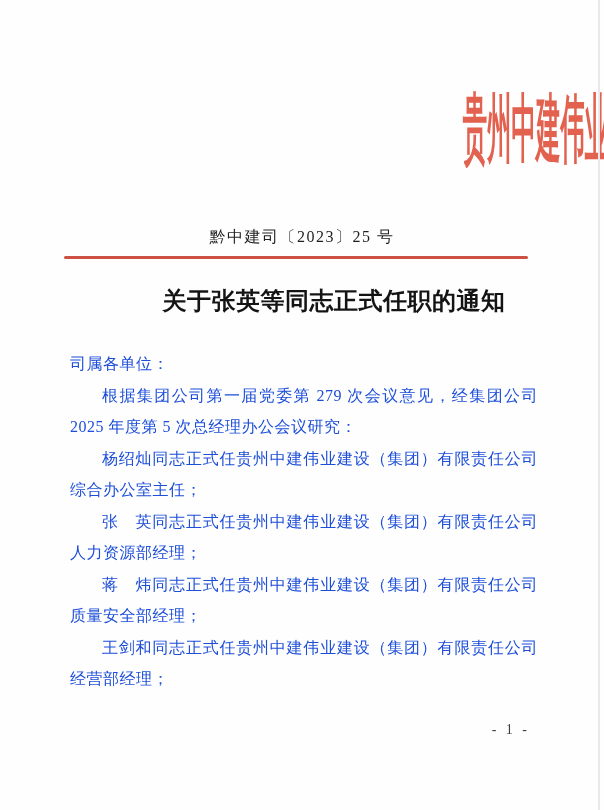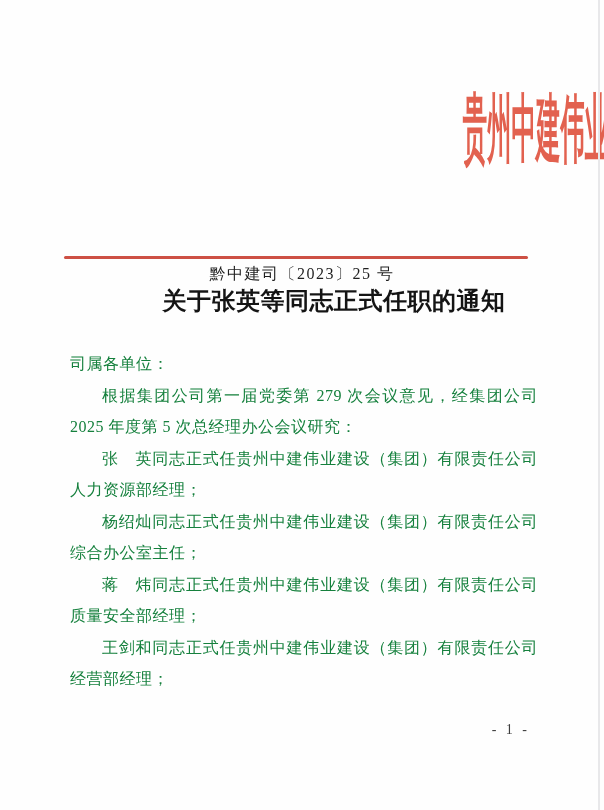--- a/index.html
+++ b/index.html
@@ -26,21 +26,20 @@
     letter-spacing:0;
     line-height:1.0;
   }
   
   .doc-number{
     position:absolute;top:227px;left:0;width:604px;
     text-align:center;
     font-size:16px;
     color:#1f1f1f;
     letter-spacing:1.5px;
-    margin-top:37px;
   }
   
   .red-rule{
     position:absolute;top:256px;left:64px;
     width:464px;height:3px;
     background:#cd5044;
     border-radius:2px;
   }
   
   .doc-title{
@@ -51,21 +50,21 @@
     color:#141414;
     letter-spacing:0.5px;
     padding-left:32px;
   }
   
   .body-block{
     position:absolute;top:348px;left:70px;
     width:468px;
     font-size:16px;
     line-height:31.5px;
-    color:#15803d;
+    color:#1d4ed8;
     letter-spacing:0.5px;
     text-align:justify;
   }
   .body-block p{margin:0;padding:0;}
   .body-block p.indented{text-indent:2em;}
   
   .page-number{
     position:absolute;top:722px;right:74px;
     font-size:14px;
     color:#3d3d3d;
@@ -90,22 +89,22 @@
 
   <div class="doc-number">黔中建司〔2023〕25 号</div>
 
   <div class="red-rule"></div>
 
   <div class="doc-title">关于张英等同志正式任职的通知</div>
 
   <div class="body-block">
     <p>司属各单位：</p>
     <p class="indented">根据集团公司第一届党委第 279 次会议意见，经集团公司 2025 年度第 5 次总经理办公会议研究：</p>
+    <p class="indented">杨绍灿同志正式任贵州中建伟业建设（集团）有限责任公司综合办公室主任；</p>
     <p class="indented">张　英同志正式任贵州中建伟业建设（集团）有限责任公司人力资源部经理；</p>
-    <p class="indented">杨绍灿同志正式任贵州中建伟业建设（集团）有限责任公司综合办公室主任；</p>
     <p class="indented">蒋　炜同志正式任贵州中建伟业建设（集团）有限责任公司质量安全部经理；</p>
     <p class="indented">王剑和同志正式任贵州中建伟业建设（集团）有限责任公司经营部经理；</p>
   </div>
 
   <div class="page-number">- 1 -</div>
 
   <div class="scan-edge"></div>
 
 </div>
 

